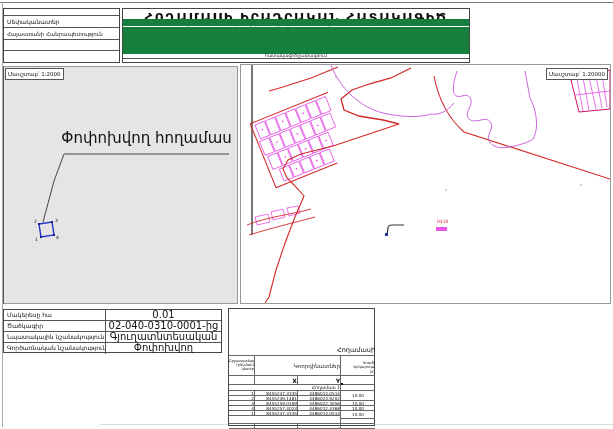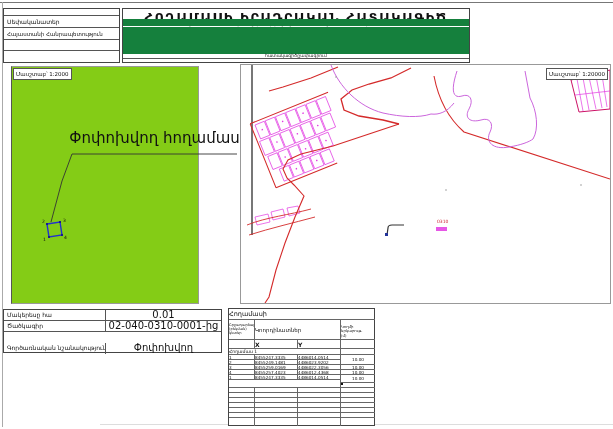--- a/index.html
+++ b/index.html
@@ -15,39 +15,39 @@
   .tb-row{position:absolute;left:0;width:100%;box-sizing:border-box;border-bottom:7px solid #15803d;
           text-align:center;white-space:nowrap;overflow:hidden;}
   #main-title{top:0;height:17px;font-size:13px;font-weight:bold;letter-spacing:1.6px;line-height:17px;}
   #location-line{top:17px;height:8px;font-size:7px;line-height:8px;}
   #tiny1{top:25px;height:6px;font-size:4.5px;line-height:6px;color:#222;}
   .tb-empty1{top:31px;height:7px;}
   .tb-empty2{top:38px;height:6px;}
   #tiny2{top:44px;height:6px;font-size:4.5px;line-height:6px;color:#222;border-bottom:1px solid #555;}
   .tb-last{top:50px;height:4px;border-bottom:none;}
   
-  #left-map{left:11px;top:66px;width:188px;height:238px;border:1px solid #999;border-left:1px solid #555;background:#84cc16;}
+  #left-map{left:3px;top:66px;width:235px;height:238px;border:1px solid #999;border-left:1px solid #555;background:#e5e5e5;}
   #right-map{left:240px;top:64px;width:371px;height:240px;border:1px solid #999;background:#fff;}
   .scale-box{position:absolute;border:1px solid #555;background:#fff;font-size:5.5px;line-height:10px;
              padding:0 2px;white-space:nowrap;z-index:5;}
   #left-scale{left:1px;top:1px;}
   #right-scale{right:2px;top:3px;}
   #parcel-caption{position:absolute;left:55px;top:62px;width:175px;text-align:center;
                   font-size:15px;font-weight:500;}
   
   #info-table{left:3px;top:309px;width:219px;height:44px;border:1px solid #444;}
   .info-row{position:absolute;left:0;width:100%;height:11px;border-bottom:1px solid #555;box-sizing:border-box;}
   .info-row:last-child{border-bottom:none;}
   .info-label{position:absolute;left:0;top:0;width:102px;height:100%;border-right:1px solid #555;
               box-sizing:border-box;font-size:6px;line-height:10px;padding-left:3px;white-space:nowrap;overflow:hidden;}
   .info-value{position:absolute;left:102px;top:0;right:0;height:100%;font-size:10px;line-height:10px;text-align:center;white-space:nowrap;}
   
   #coord-table{left:228px;top:308px;width:147px;height:118px;border:1px solid #444;background:#fff;}
   .ct{position:absolute;box-sizing:border-box;border-right:1px solid #666;border-bottom:1px solid #666;
-      overflow:hidden;text-align:left;}
+      overflow:hidden;text-align:right;margin-top:36px;}
   .ct-title{left:0;top:0;width:146px;height:11px;font-size:6.5px;line-height:11px;border-right:none;}
   .ct-h1{left:0;top:11px;width:26px;height:20px;font-size:3.6px;line-height:4.2px;padding-top:3px;}
   .ct-h2{left:26px;top:11px;width:86px;height:20px;font-size:5.5px;line-height:20px;}
   .ct-h3{left:112px;top:11px;width:34px;height:20px;font-size:3.8px;line-height:4.4px;padding-top:5px;border-right:none;}
   .ct-xy0{left:0;top:31px;width:26px;height:9px;}
   .ct-x{left:26px;top:31px;width:43px;height:9px;font-size:6px;line-height:9px;font-weight:bold;}
   .ct-y{left:69px;top:31px;width:43px;height:9px;font-size:6px;line-height:9px;font-weight:bold;}
   .ct-xy3{left:112px;top:31px;width:34px;height:9px;border-right:none;}
   .ct-sec{left:0;top:40px;width:112px;height:6px;font-size:4.6px;line-height:6px;}
   .ct-sec3{left:112px;top:40px;width:34px;height:6px;border-right:none;}
@@ -72,21 +72,21 @@
   <div id="owner-table" class="abs">
     <div class="owner-row" style="top:0;height:7px;"></div>
     <div class="owner-row" style="top:7px;height:12px;line-height:12px;">Սեփականատեր</div>
     <div class="owner-row" style="top:19px;height:12px;line-height:12px;font-size:5.5px;">Հայաստանի Հանրապետություն</div>
     <div class="owner-row" style="top:31px;height:11px;"></div>
     <div class="owner-row" style="top:42px;height:12px;border-bottom:none;"></div>
   </div>
 
   <div id="title-block" class="abs">
     <div class="tb-row" id="main-title">ՀՈՂԱՄԱՍԻ ԻՐԱԴՐԱԿԱՆ ՀԱՏԱԿԱԳԻԾ</div>
-    <div class="tb-row" id="location-line">մարզ Արագածոտնի, բեկման Ապարան, գյուղ Եղիպատրուշ</div>
+    <div class="tb-row" id="location-line">մարզ Արագածոտնի, համայնք Ապարան, գյուղ Եղիպատրուշ</div>
     <div class="tb-row" id="tiny1">ըստ կադաստրային քարտեզի</div>
     <div class="tb-row tb-empty1"></div>
     <div class="tb-row tb-empty2"></div>
     <div class="tb-row" id="tiny2">հատակագիծ/չափագրում</div>
     <div class="tb-row tb-last"></div>
   </div>
 
   <div id="left-map" class="abs">
     <div class="scale-box" id="left-scale">Մասշտաբ՝ 1:2000</div>
     <div id="parcel-caption">Փոփոխվող հողամաս</div>
@@ -205,20 +205,24 @@
   </div>
 
   <div id="info-table" class="abs">
     <div class="info-row" style="top:0;">
       <div class="info-label">Մակերեսը հա</div>
       <div class="info-value">0.01</div>
     </div>
     <div class="info-row" style="top:11px;">
       <div class="info-label">Ծածկագիր</div>
       <div class="info-value">02-040-0310-0001-ից</div>
+    </div>
+    <div class="info-row" style="top:22px;">
+      <div class="info-label">Նպատակային նշանակություն</div>
+      <div class="info-value">Գյուղատնտեսական</div>
     </div>
     <div class="info-row" style="top:33px;border-bottom:none;">
       <div class="info-label">Գործառնական նշանակություն</div>
       <div class="info-value">Փոփոխվող</div>
     </div>
   </div>
 
   <div id="coord-table" class="abs">
     <div class="ct ct-title">Հողամասի</div>
     <div class="ct ct-h1">

